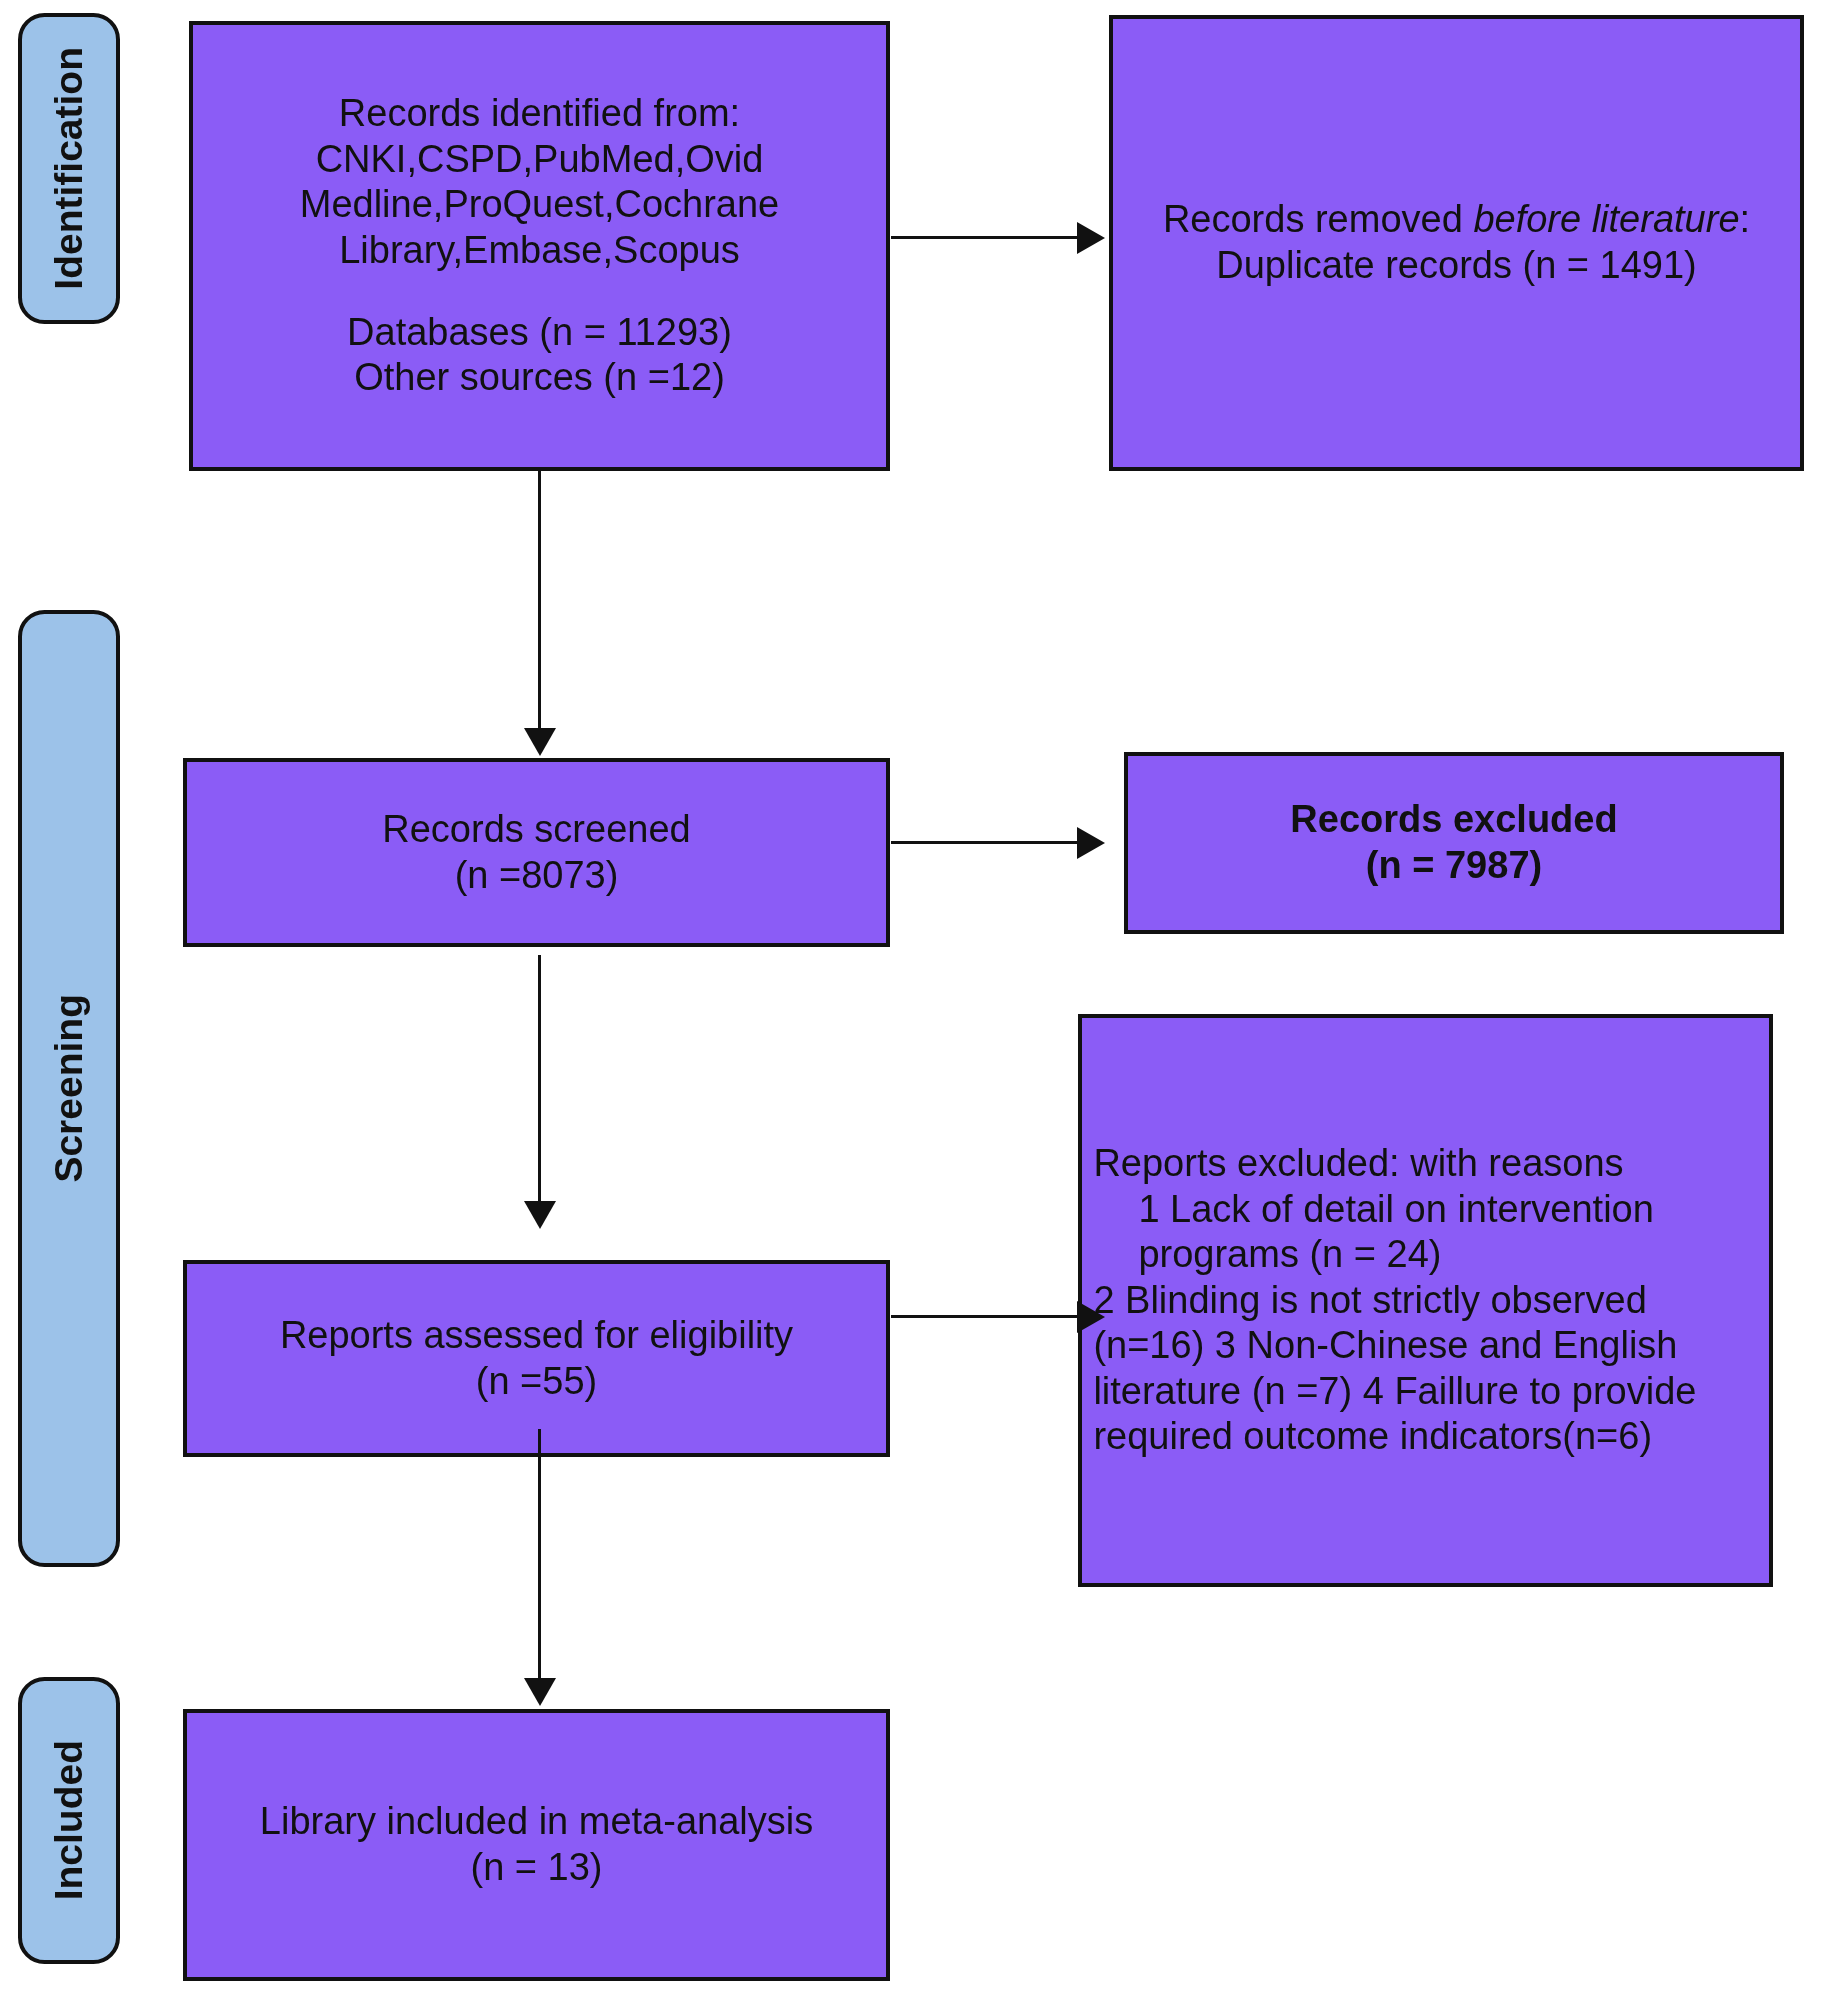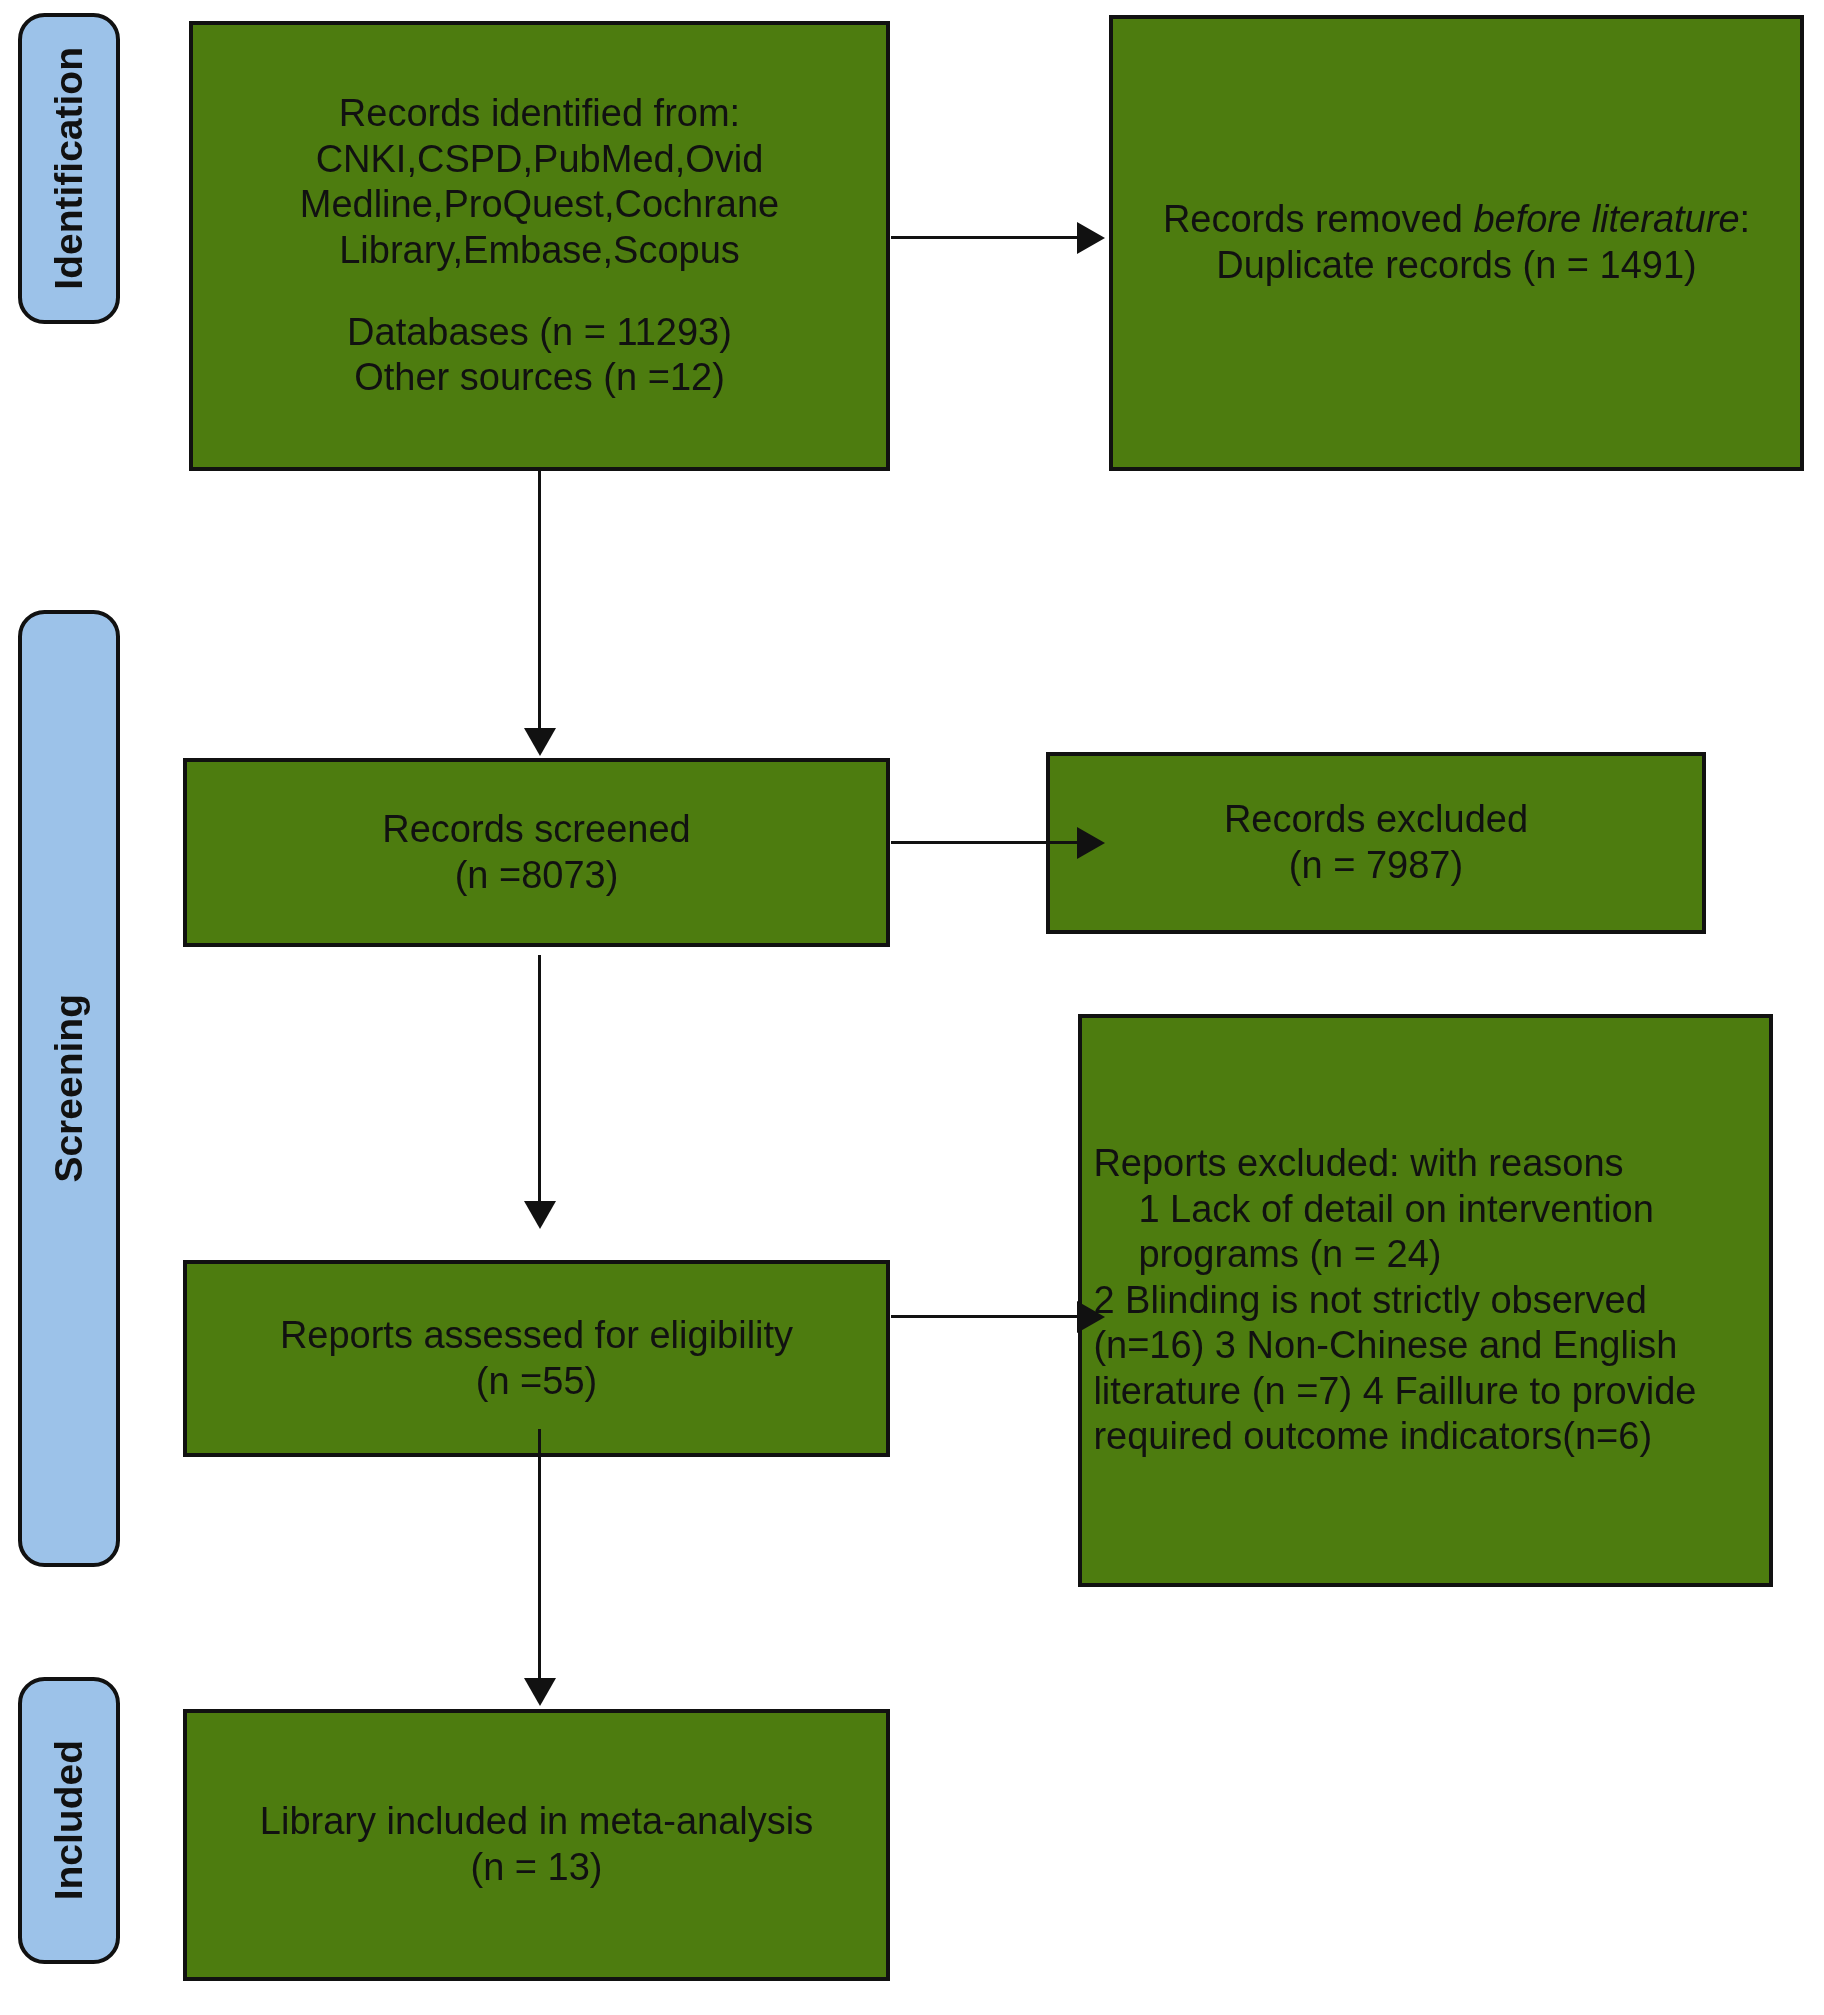--- a/index.html
+++ b/index.html
@@ -37,21 +37,21 @@
     font-size: 39px;
     letter-spacing: 0px;
     color: #111111;
     white-space: nowrap;
     line-height: 1;
   }
 
   
   .flow-box {
     position: absolute;
-    background: #4d7c0f;
+    background: #8b5cf6;
     border: 4.4px solid #111111;
     box-sizing: border-box;
     display: flex;
     align-items: center;
     justify-content: center;
   }
   .box-text {
     font-size: 38px;
     line-height: 1.20;
     color: #111111;
@@ -130,21 +130,21 @@
   <div class="conn conn-v" style="left:538px; top:471px; height:260px;"></div>
   <div class="arrow-down" style="left:524px; top:728px;"></div>
 
   <div class="flow-box" style="left:183px; top:758px; width:707px; height:189px;">
     <div class="box-text t-center">
       <span>Records screened</span><br>
       <span>(n =8073)</span>
     </div>
   </div>
 
-  <div class="flow-box" style="left:1046px; top:752px; width:660px; height:182px;">
+  <div class="flow-box" style="left:1124px; top:752px; width:660px; height:182px;font-weight:bold;">
     <div class="box-text t-center">
       <span>Records excluded</span><br>
       <span>(n = 7987)</span>
     </div>
   </div>
 
   <div class="conn conn-h" style="left:891px; top:841px; width:190px;"></div>
   <div class="arrow-right" style="left:1077px; top:827px;"></div>
 
   <div class="conn conn-v" style="left:538px; top:955px; height:250px;"></div>

